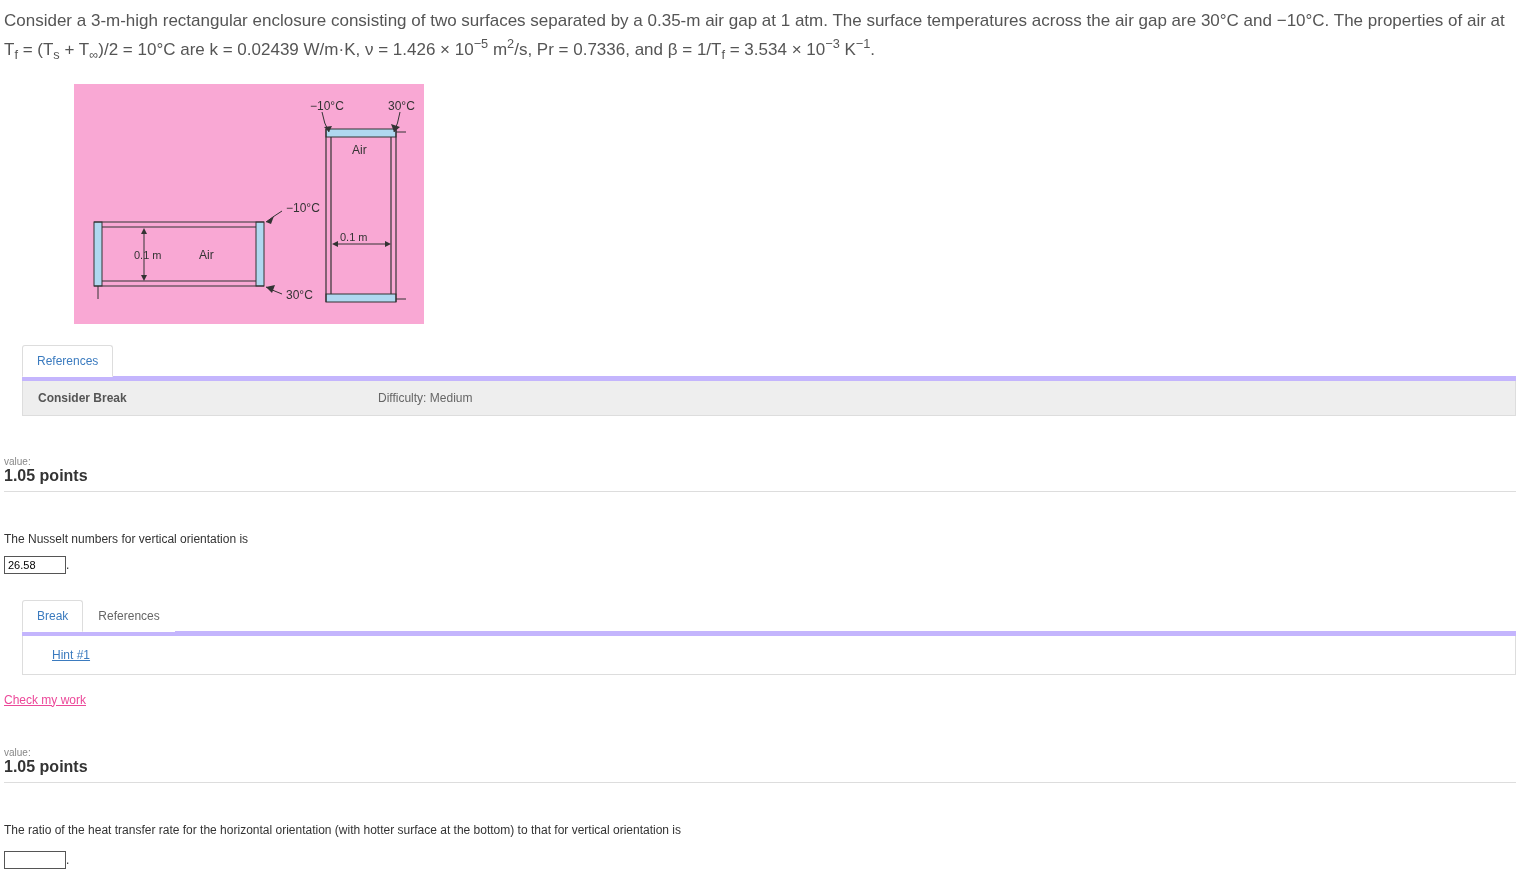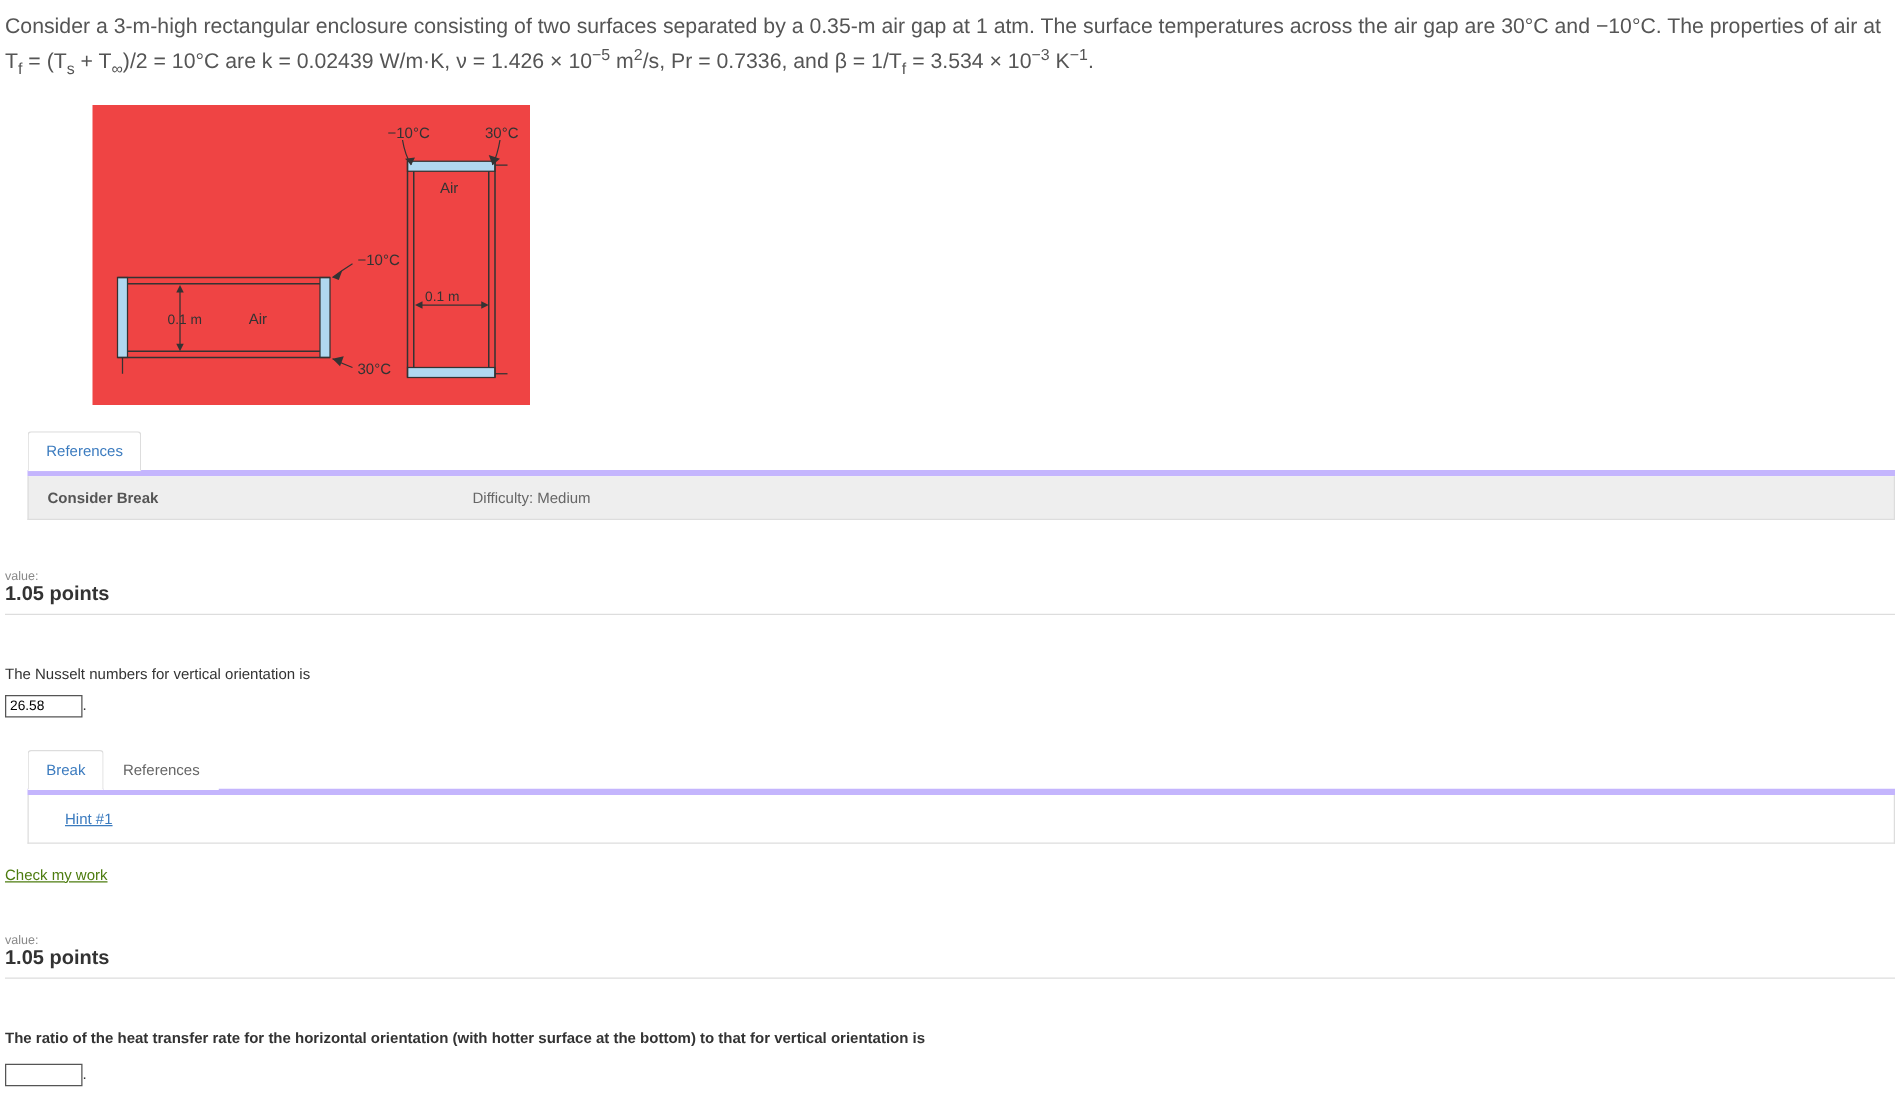--- a/index.html
+++ b/index.html
@@ -12,21 +12,21 @@
     }
     .problem-text {
       font-size: 17px;
       color: #555;
       line-height: 1.5;
       margin-bottom: 20px;
     }
     sub, sup { font-size: 0.75em; }
     .diagram-area {
       margin: 10px 0 20px 70px;
-      background: #ef4444;
+      background: #f9a8d4;
       width: 350px;
       height: 240px;
       position: relative;
     }
     .diagram-svg { display: block; }
     .tabs {
       border-bottom: 5px solid #c4b5fd;
       margin-top: 8px;
       display: flex;
     }
@@ -87,21 +87,21 @@
       border: 1px solid #ddd;
       border-top: none;
       padding: 12px 29px;
     }
     .hint-link {
       color: #3b7bbf;
       text-decoration: underline;
       font-size: 12px;
     }
     .check-work {
-      color: #4d7c0f;
+      color: #ec4899;
       text-decoration: underline;
       font-size: 12px;
       display: inline-block;
       margin-top: 18px;
     }
   </style>
 </head>
 <body>
 
 
@@ -197,19 +197,19 @@
     <a href="#" class="hint-link">Hint #1</a>
   </div>
 </div>
 
 <a href="#" class="check-work">Check my work</a>
 
 
 <div class="value-label">value:</div>
 <div class="value-points">1.05 points</div>
 
-<div class="question-text" style="font-weight:bold;">The ratio of the heat transfer rate for the horizontal orientation (with hotter surface at the bottom) to that for vertical orientation is</div>
+<div class="question-text" style="font-weight:normal;">The ratio of the heat transfer rate for the horizontal orientation (with hotter surface at the bottom) to that for vertical orientation is</div>
 <div style="margin-top:14px;">
   <input class="answer-input" type="text" value="" style=""><span>.</span>
 </div>
 
 
 
 
 </body></html>

